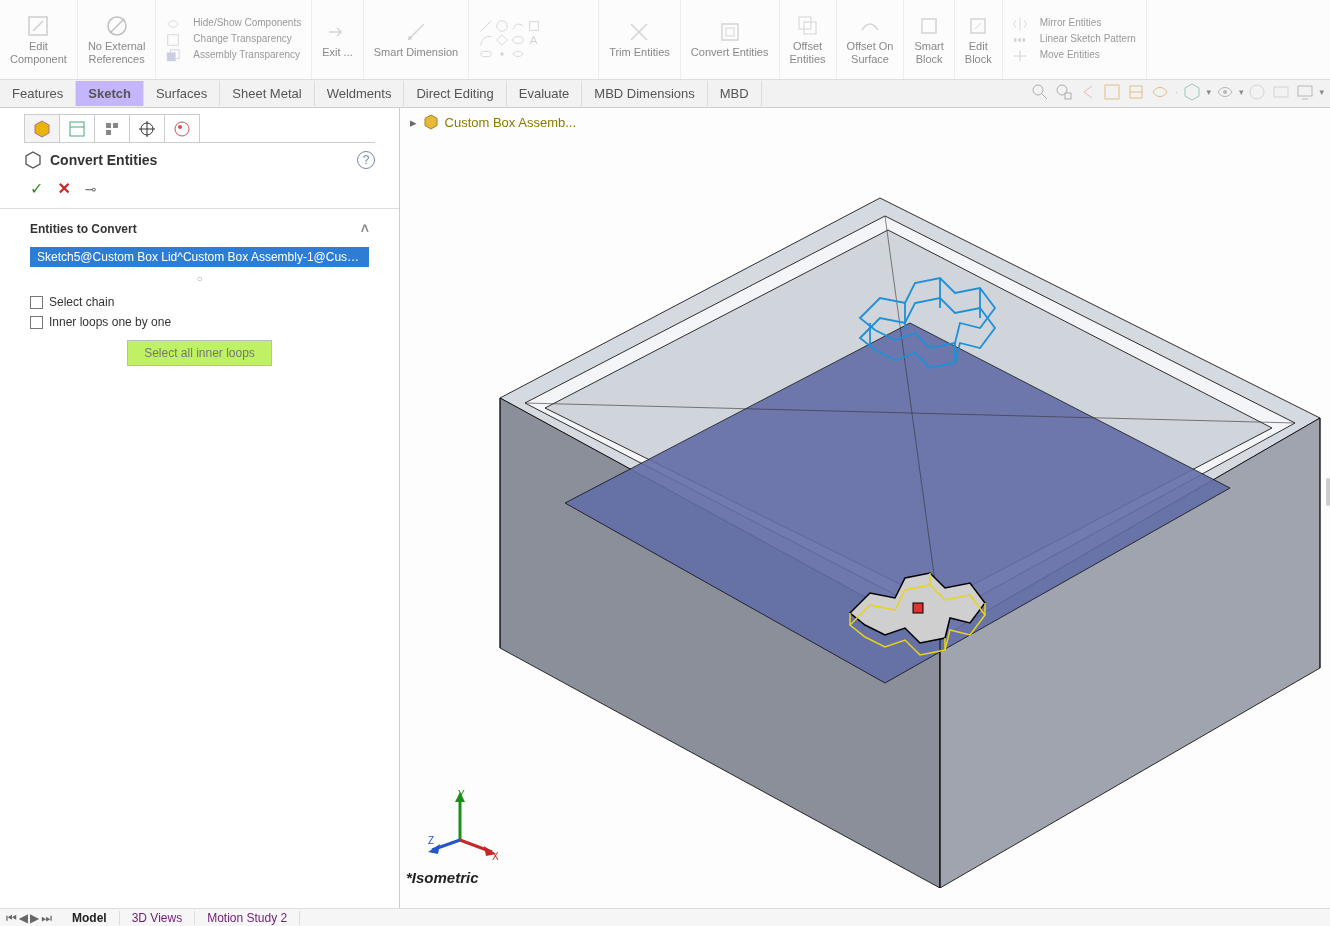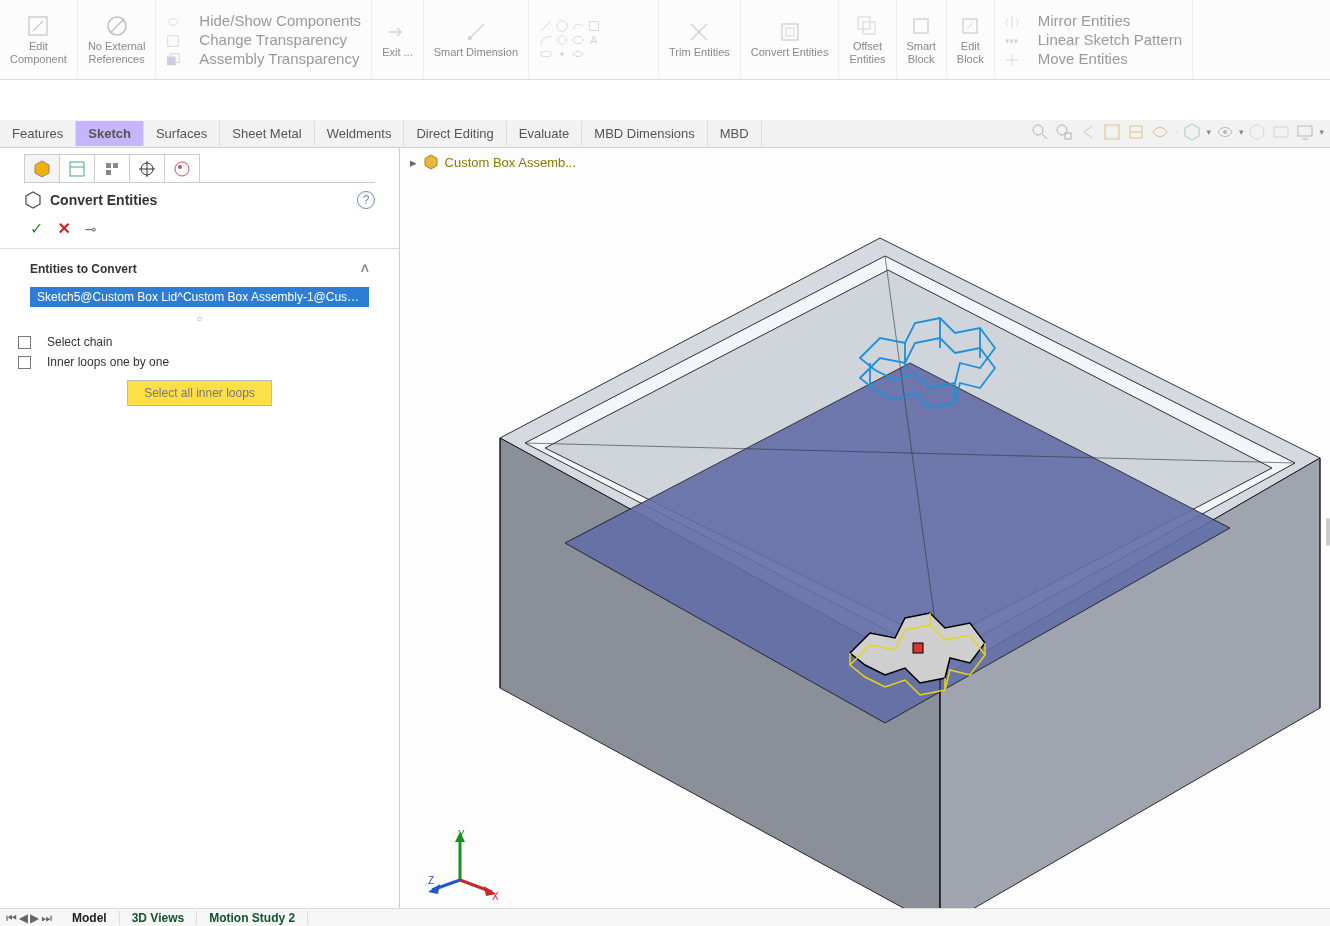--- a/index.html
+++ b/index.html
@@ -4,26 +4,26 @@
 <style>
   * { box-sizing: border-box; margin: 0; padding: 0; font-family: "Segoe UI", Arial, sans-serif; }
   body { width: 1330px; height: 926px; background: #fff; overflow: hidden; font-size: 12px; color: #666; position: relative; }
 
   
   .ribbon { display: flex; height: 80px; border-bottom: 1px solid #ddd; background: #fcfcfc; }
   .ribbon-group { display: flex; flex-direction: column; align-items: center; justify-content: center; padding: 4px 10px; border-right: 1px solid #eee; color: #999; }
   .ribbon-group.stack { align-items: flex-start; }
   .rb-icon { width: 24px; height: 24px; margin-bottom: 2px; opacity: .4; }
   .rb-label { font-size: 11px; text-align: center; line-height: 1.1; color: #888; white-space: nowrap; }
-  .rb-row { display: flex; align-items: flex-end; gap: 19px; font-size: 15px; color: #999; padding: 1px 0; }
+  .rb-row { display: flex; align-items: flex-start; gap: 13px; font-size: 10px; color: #999; padding: 1px 0; }
   .rb-row-icon { width: 14px; height: 14px; opacity: .4; }
   .ribbon .sub { display:flex; gap:2px; }
 
   
-  .tabbar { display:flex; align-items:center; height:28px; background:#f2f2f2; border-bottom:1px solid #ccc; position:relative;margin-top:40px; }
+  .tabbar { display:flex; align-items:center; height:28px; background:#f2f2f2; border-bottom:1px solid #ccc; position:relative; }
   .tab { padding:5px 12px; font-size:13px; color:#555; border-right:1px solid #ddd; cursor:default; }
   .tab.active { background:#c4b5fd; font-weight:bold; }
   .tab-right-icons { position:absolute; right:6px; top:2px; display:flex; gap:4px; align-items:center; }
   .tri { width:20px; height:20px; opacity:.55; }
 
   
   .layout { display:flex; height:calc(926px - 80px - 28px - 18px); }
   .left { width:400px; border-right:1px solid #ccc; background:#fff; display:flex; flex-direction:column; }
   .panel-tabs { display:flex; border-bottom:1px solid #ccc; margin:6px 24px 0; }
   .panel-tab { width:36px; height:28px; display:flex; align-items:center; justify-content:center; border:1px solid #ccc; border-bottom:none; margin-right:-1px; }
@@ -39,41 +39,41 @@
   .x-ic { color:#c62828; font-size:16px; font-weight:bold; }
   .pin-ic { color:#777; font-size:14px; }
 
   .section-header { display:flex; justify-content:space-between; align-items:center; padding:12px 30px 6px; font-weight:bold; color:#333; }
   .chev { color:#888; font-size:14px; }
 
   .sel-list { margin:4px 30px; border:1px solid #2e7dd4; background:#f97316; }
   .sel-item { background:#2e7dd4; color:#fff; padding:2px 6px; font-size:12px; white-space:nowrap; overflow:hidden; text-overflow:ellipsis; }
   .grip { display:flex; justify-content:center; color:#aaa; font-size:10px; margin:2px 0 8px; }
 
-  .chk-row { display:flex; align-items:center; gap:16px; padding:3px 18px; color:#333; }
+  .chk-row { display:flex; align-items:center; gap:6px; padding:3px 30px; color:#333; }
   .chk { width:13px; height:13px; border:1px solid #777; }
 
   .btn-row { display:flex; justify-content:center; padding:8px 0; }
-  .pbtn { padding:5px 16px; border:1px solid #bbb; background:#fde047; color:#777; }
+  .pbtn { padding:5px 16px; border:1px solid #bbb; background:#bef264; color:#777; }
 
   
   .view { flex:1; position:relative; background:#fdfdfd; }
   .bc-row { position:absolute; left:10px; top:6px; display:flex; align-items:center; gap:6px; font-size:13px; color:#8a7a00; }
   .bc-arrow { color:#666; }
   .bc-text { }
   .assm-icon { width:16px; height:16px; }
 
   .triad { position:absolute; left:28px; bottom:48px; }
   .viewname { position:absolute; left:6px; bottom:22px; font-weight:bold; font-style:italic; color:#222; font-size:15px;margin-top:20px; }
 
   .scroll-stub { position:absolute; right:0; top:370px; width:4px; height:28px; background:#ccc; border-radius:2px; }
 
   
   .bottom { position:absolute; left:0; bottom:0; display:flex; align-items:center; height:18px; background:#f6f6f6; border-top:1px solid #ddd; width:100%; font-size:12px; }
-  .btab { padding:0 12px; border-right:1px solid #ddd; color:#14532d;font-weight:bold; }
+  .btab { padding:0 12px; border-right:1px solid #ddd; color:#701a75; }
   .btab.active { font-weight:bold; color:#222; }
   .bnav { width:60px; display:flex; gap:2px; padding:0 6px; }
 </style>
 </head>
 <body>
 
 <div class="ribbon">
   <div class="ribbon-group">
     <svg class="rb-icon" viewBox="0 0 24 24">
         <rect x="3" y="3" width="18" height="18" fill="none" stroke="#888" stroke-width="1.5"></rect>
@@ -178,20 +178,27 @@
       </svg>
     <div class="rb-label">Convert Entities</div>
   </div>
   <div class="ribbon-group">
     <svg class="rb-icon" viewBox="0 0 24 24">
         <rect x="3" y="3" width="12" height="12" fill="none" stroke="#999"></rect>
         <rect x="8" y="8" width="12" height="12" fill="none" stroke="#999"></rect>
       </svg>
     <div class="rb-label" style="white-space:pre-line">Offset
 Entities</div>
+  </div>
+  <div class="ribbon-group">
+    <svg class="rb-icon" viewBox="0 0 24 24">
+        <path d="M4 16 Q12 4 20 16" fill="none" stroke="#999" stroke-width="1.5"></path>
+      </svg>
+    <div class="rb-label" style="white-space:pre-line">Offset On
+Surface</div>
   </div>
   <div class="ribbon-group">
     <svg class="rb-icon" viewBox="0 0 24 24">
         <rect x="5" y="5" width="14" height="14" fill="none" stroke="#999" stroke-width="1.5"></rect>
       </svg>
     <div class="rb-label" style="white-space:pre-line">Smart
 Block</div>
   </div>
   <div class="ribbon-group">
     <svg class="rb-icon" viewBox="0 0 24 24">

